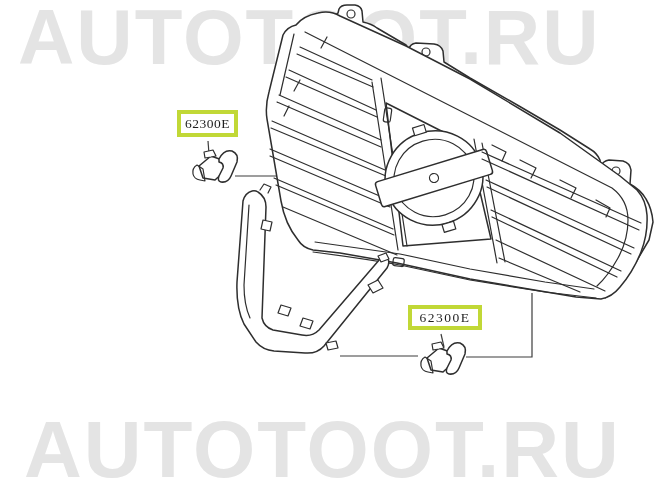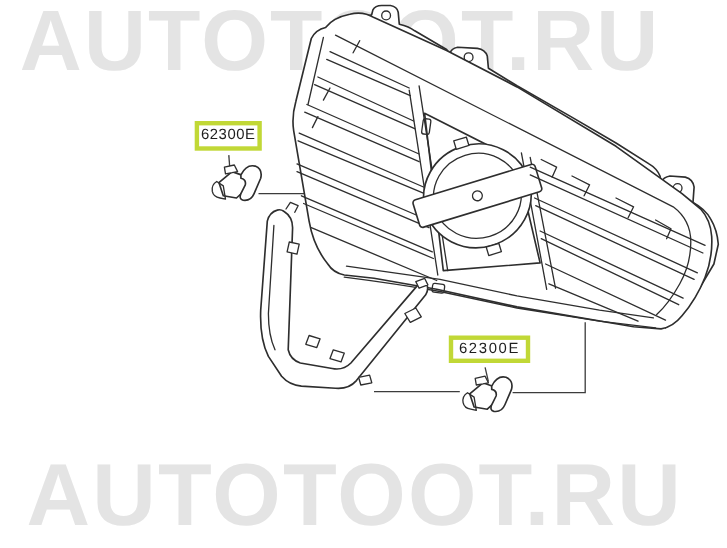--- a/index.html
+++ b/index.html
@@ -28,22 +28,22 @@
   .watermark.bottom{left:24px;top:410px;font-size:80px;}
   svg.artwork{position:absolute;left:0;top:0;z-index:1;color:var(--line-art);}
   .art{stroke:currentColor;fill:none;stroke-width:1.5;stroke-linecap:round;stroke-linejoin:round;}
   .art.fillw{fill:#ffffff;}
   .art.thin{stroke-width:1.2;}
   .leader{stroke:#3c3c3c;stroke-width:1.2;fill:none;}
   .callout{
     position:absolute;z-index:2;
     background:#ffffff;
     border:4px solid var(--highlight-border);
-    display:flex;align-items:flex-start;justify-content:center;
-    font-family:Liberation Sans, sans-serif;
+    display:flex;align-items:center;justify-content:center;
+    font-family:Liberation Serif, serif;
     color:#1e1e1e;
     cursor:pointer;
   }
   .callout .code{white-space:nowrap;}
   .callout.c1{left:177px;top:110px;width:53px;height:19px;font-size:13.5px;letter-spacing:0.5px;}
   .callout.c2{left:408px;top:305px;width:66px;height:17px;font-size:13.5px;letter-spacing:1.5px;}
 </style>
 </head>
 <body>
 

